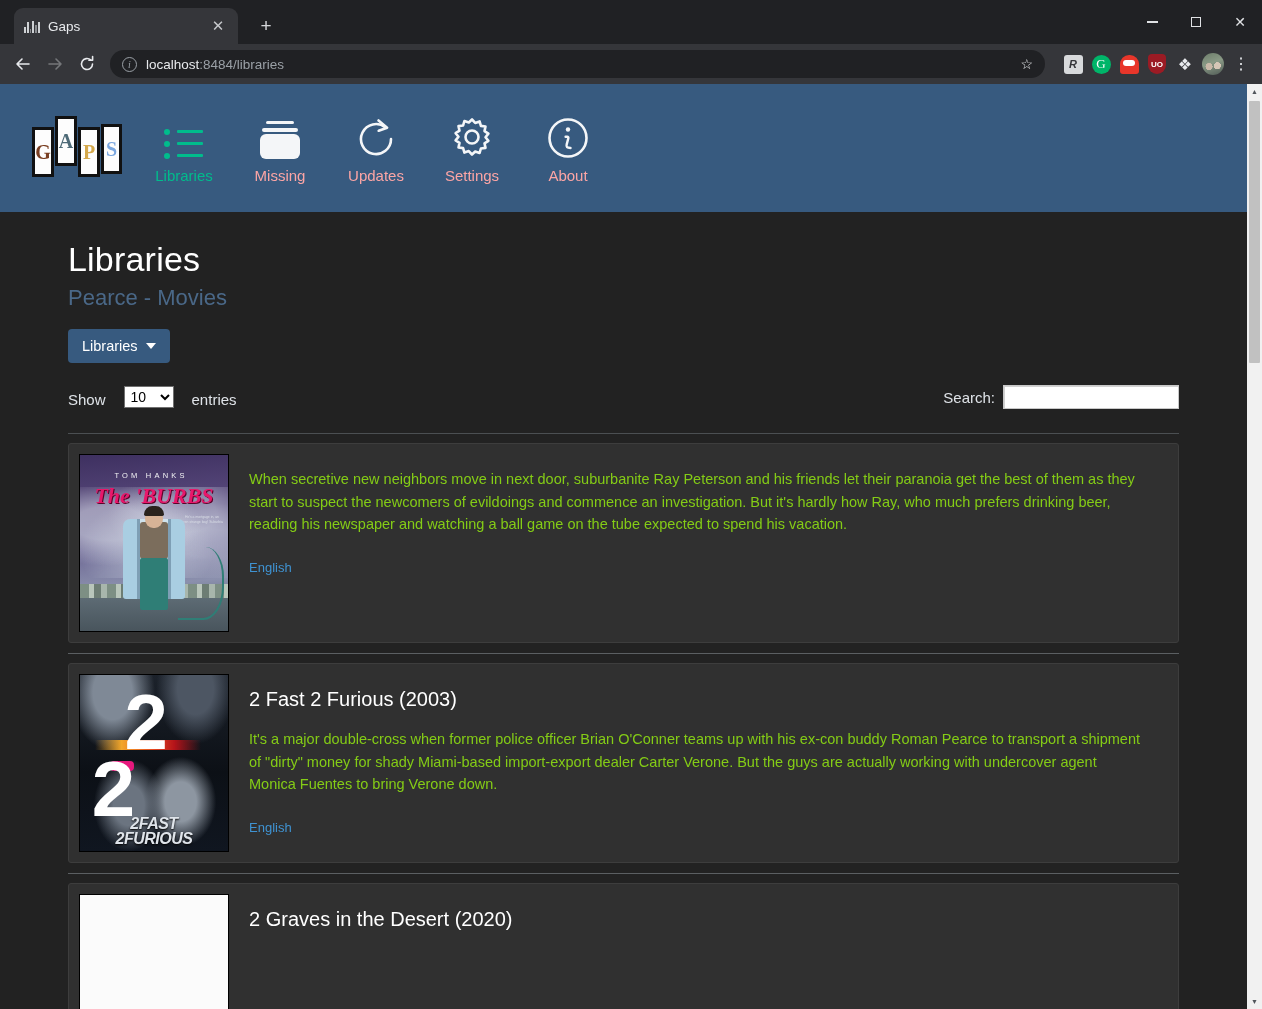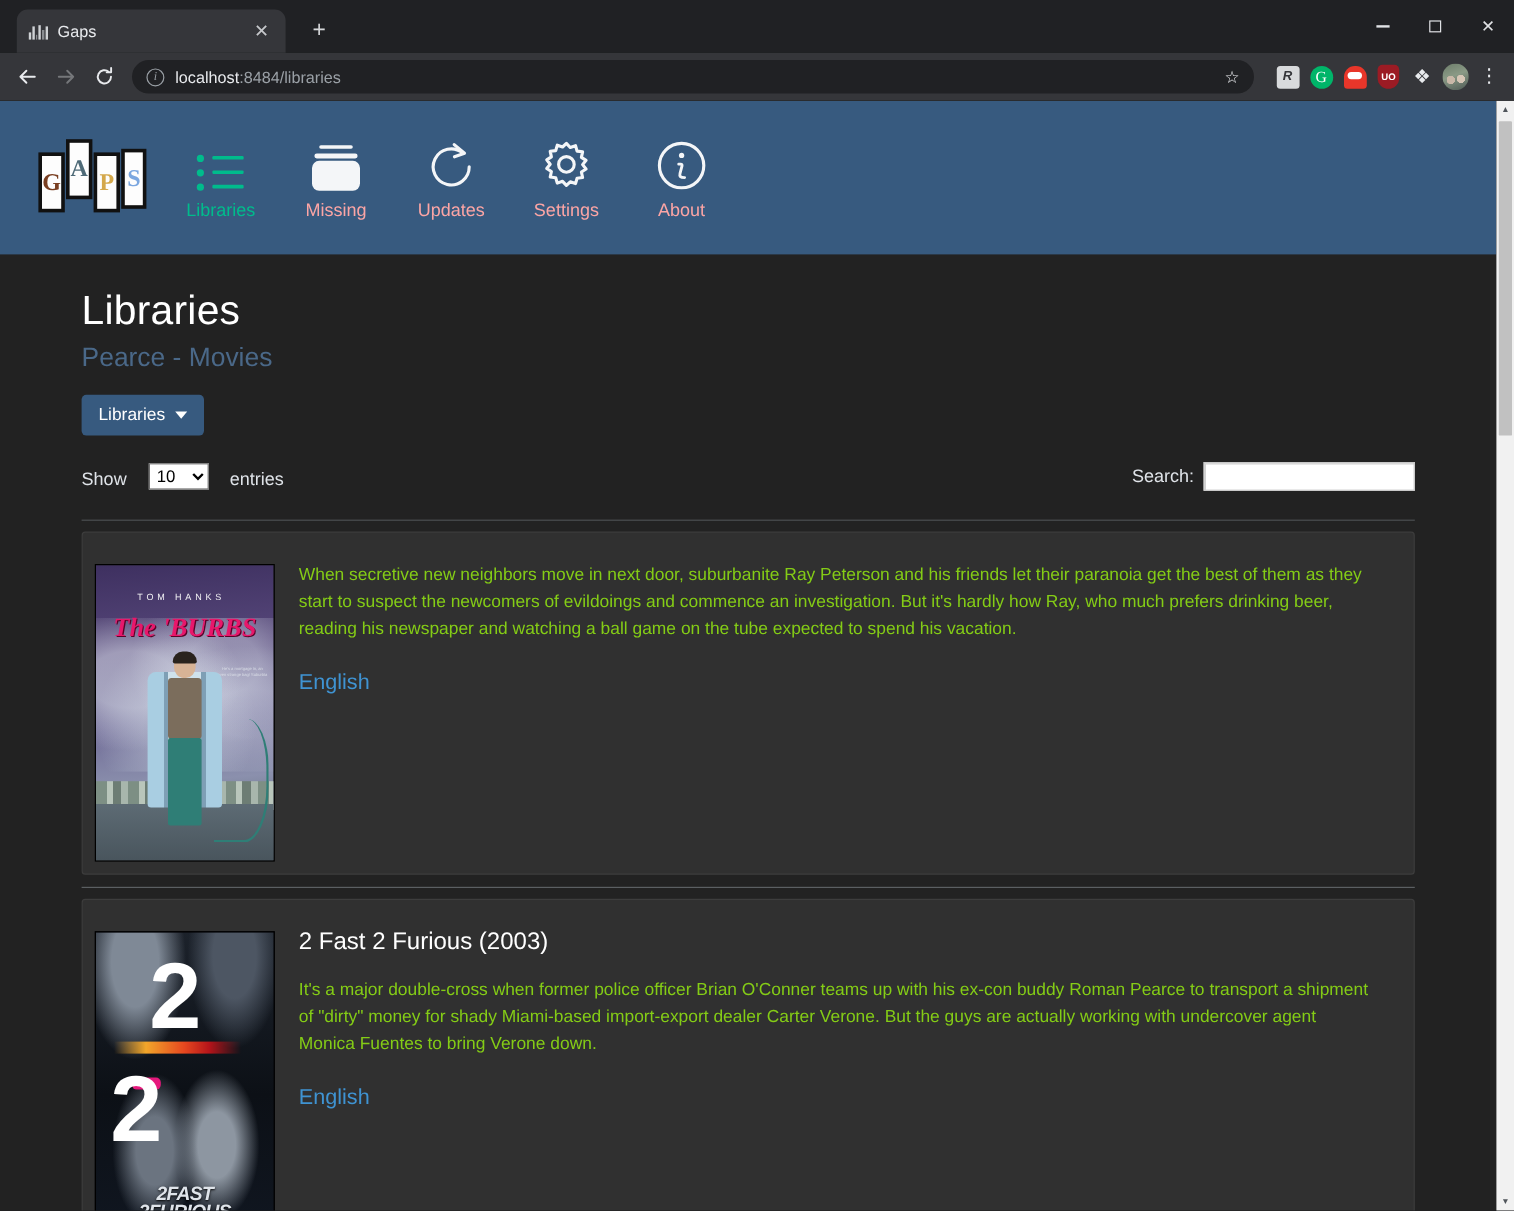--- a/index.html
+++ b/index.html
@@ -132,25 +132,25 @@
   .search-ctl input {
     width:176px; height:24px; background:#fff; border:1px solid #c8c8c8;
     box-shadow: inset 1px 1px 0 rgba(0,0,0,.18);
     font-family:"Liberation Sans", sans-serif; font-size:13px; padding:0 4px; color:#000;
   }
 
   
   .cards { margin-top:24px; border-top:1px solid #4b4f52; }
   .card-wrap { border-bottom:1px solid #5b5f62; padding:9px 0 10px 0; }
   .card { background:#303030; border:1px solid #3d3d3d; border-radius:3px; display:flex; gap:20px; padding:10px; }
-  .poster { width:150px; height:248px; flex:0 0 auto; border:1px solid #000; overflow:hidden; position:relative; background:#111;margin-top:16px; }
+  .poster { width:150px; height:178px; flex:0 0 auto; border:1px solid #000; overflow:hidden; position:relative; background:#111; }
   .card-body { flex:1 1 auto; min-width:0; padding-top:14px; }
   .movie-title { font-size:20px; color:#fff; margin:0 0 17px 0; font-weight:normal; }
   .movie-desc { font-size:14.5px; color:#84cc16; line-height:22.5px; margin:0 0 22px 0; max-width:895px; }
-  .movie-lang { font-size:18px; color:#3f93d2; text-decoration:none; }
+  .movie-lang { font-size:13px; color:#3f93d2; text-decoration:none; }
 
   
   .p-burbs { background:linear-gradient(175deg,#3e3060 0%,#56477a 28%,#6f6a96 52%,#8b90ad 72%,#5d6d7a 88%,#3f4c56 100%); }
   .p-burbs .clouds { position:absolute; inset:18% 0 30% 0;
     background:
       radial-gradient(ellipse at 20% 40%, rgba(220,225,235,.55) 0 22%, transparent 55%),
       radial-gradient(ellipse at 72% 30%, rgba(215,220,232,.48) 0 20%, transparent 52%),
       radial-gradient(ellipse at 45% 70%, rgba(200,208,222,.4) 0 24%, transparent 58%),
       radial-gradient(ellipse at 88% 62%, rgba(210,215,228,.38) 0 18%, transparent 50%); }
   .p-burbs .hanks { position:absolute; left:48%; top:9%; transform:translateX(-50%); color:#f2f2f4;

